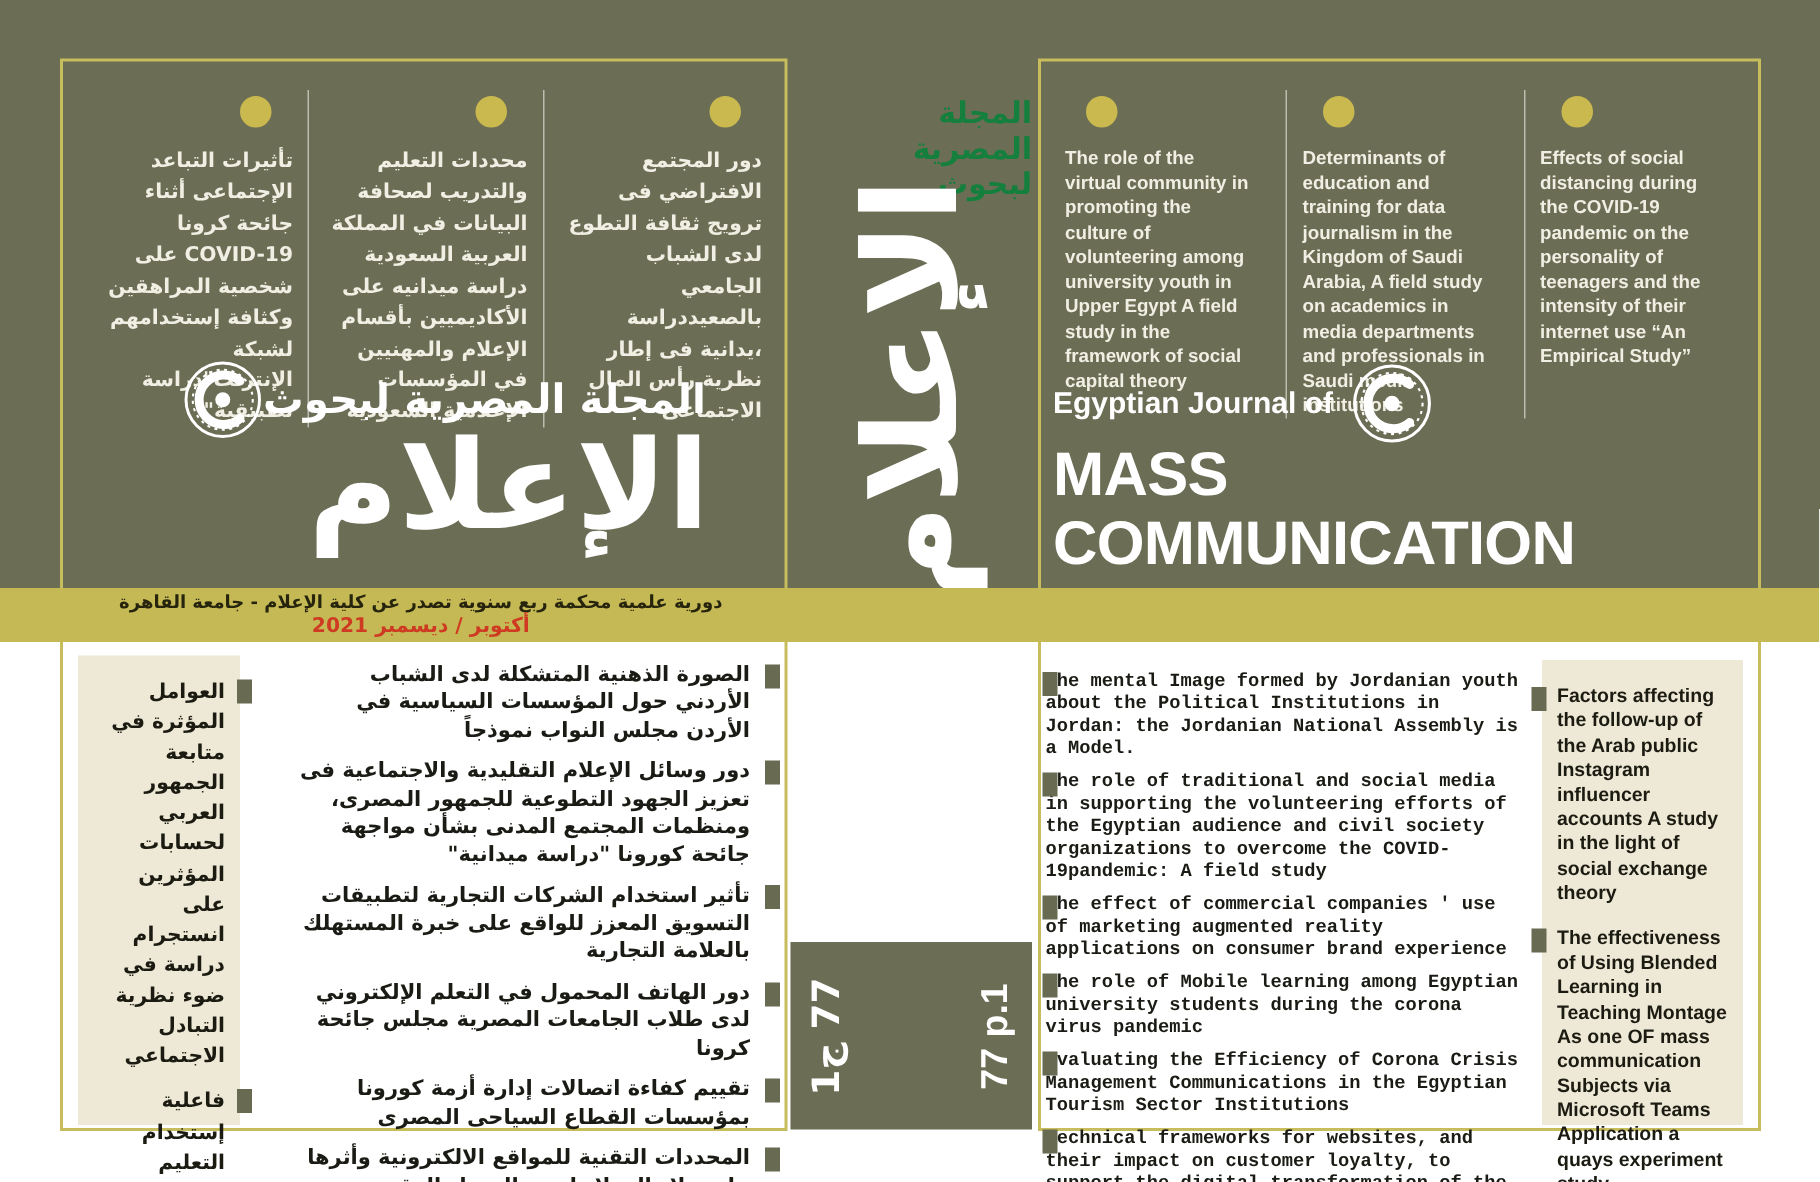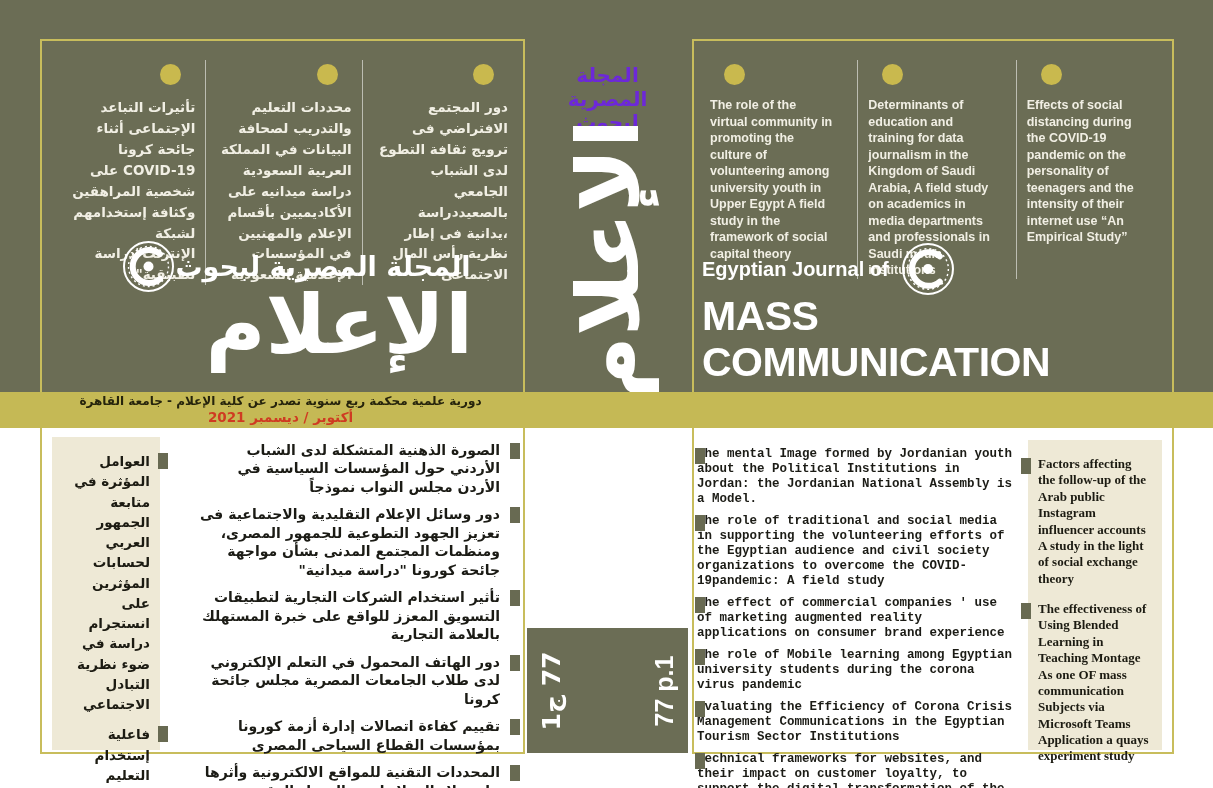--- a/index.html
+++ b/index.html
@@ -41,41 +41,41 @@
   
   .band-group{position:absolute;top:392px;height:36px;display:flex;flex-direction:column;justify-content:center;
               align-items:center;z-index:6;}
   .band-group.ar{left:40px;width:481px;direction:rtl;}
   .band-group.en{left:692px;width:478px;}
   .band-l1{font-size:12px;font-weight:bold;color:#26240c;line-height:1.25;}
   .band-group.en .band-l1{font-family:"Liberation Sans",sans-serif;}
   .band-l2{font-size:13.5px;font-weight:bold;color:#cf3b22;line-height:1.2;}
   .band-group.en .band-l2{font-family:"Liberation Serif",serif;font-size:14.5px;}
   
-  .spine-small{position:absolute;left:527px;top:64px;width:161px;z-index:3;text-align:center;direction:rtl;
-               color:#6d28d9;font-weight:bold;font-size:20px;line-height:1.18;}
+  .spine-small{position:absolute;left:527px;top:64px;width:161px;z-index:3;text-align:right;direction:rtl;
+               color:#15803d;font-weight:bold;font-size:20px;line-height:1.18;}
   .spine-big-slot{position:absolute;left:527px;top:126px;width:161px;height:266px;z-index:3;}
   .spine-big-slot span{position:absolute;left:50%;top:50%;transform:translate(-50%,-50%) rotate(-90deg);
                white-space:nowrap;color:#ffffff;font-weight:bold;font-size:86px;direction:rtl;}
   .spine-block{position:absolute;left:527px;top:628px;width:161px;height:125px;background:#6b6d55;z-index:4;}
   .issue-slot{position:absolute;top:0;height:125px;width:44px;}
   .issue-slot span{position:absolute;left:50%;top:50%;transform:translate(-50%,-50%) rotate(-90deg);
                    white-space:nowrap;color:#ffffff;font-weight:bold;font-size:25px;}
   .issue-ar{left:2px;}
   .issue-ar span{direction:rtl;}
   .issue-en{right:2px;}
   .issue-en span{font-family:"Liberation Sans",sans-serif;}
   
   .panel{position:absolute;background:#eee9d6;z-index:3;}
   .panel-left{left:52px;top:437px;width:108px;height:313px;padding:14px 10px;box-sizing:border-box;}
   .panel-right{left:1028px;top:440px;width:134px;height:310px;padding:16px 10px;box-sizing:border-box;}
   .sb-item{position:relative;font-weight:bold;}
   .panel-left .sb-item{direction:rtl;text-align:right;font-size:13.5px;line-height:1.5;color:#1c1b12;margin-bottom:10px;}
   .panel-right .sb-item{font-size:13px;line-height:1.26;color:#1c1b12;margin-bottom:14px;
-                        font-family:Liberation Serif, serif;}
+                        font-family:Liberation Sans, sans-serif;}
   .sq{position:absolute;width:10px;height:16px;background:#686a52;}
   .panel-left .sq{right:-18px;top:2px;}
   .panel-right .sq{left:-17px;top:2px;}
   .main-list{position:absolute;z-index:3;}
   .main-list.ar{left:198px;top:441px;width:324px;direction:rtl;}
   .main-list.en{left:695px;top:447px;width:322px;}
   .main-list .item{position:relative;font-weight:bold;}
   .main-list.ar .item{padding-right:22px;text-align:right;font-size:14px;line-height:1.32;color:#1b1b15;margin-bottom:9px;}
   .main-list.en .item{padding-left:2px;font-size:12.5px;line-height:1.2;color:#1b1b15;margin-bottom:7px;
                       font-family:Liberation Mono, monospace;}

